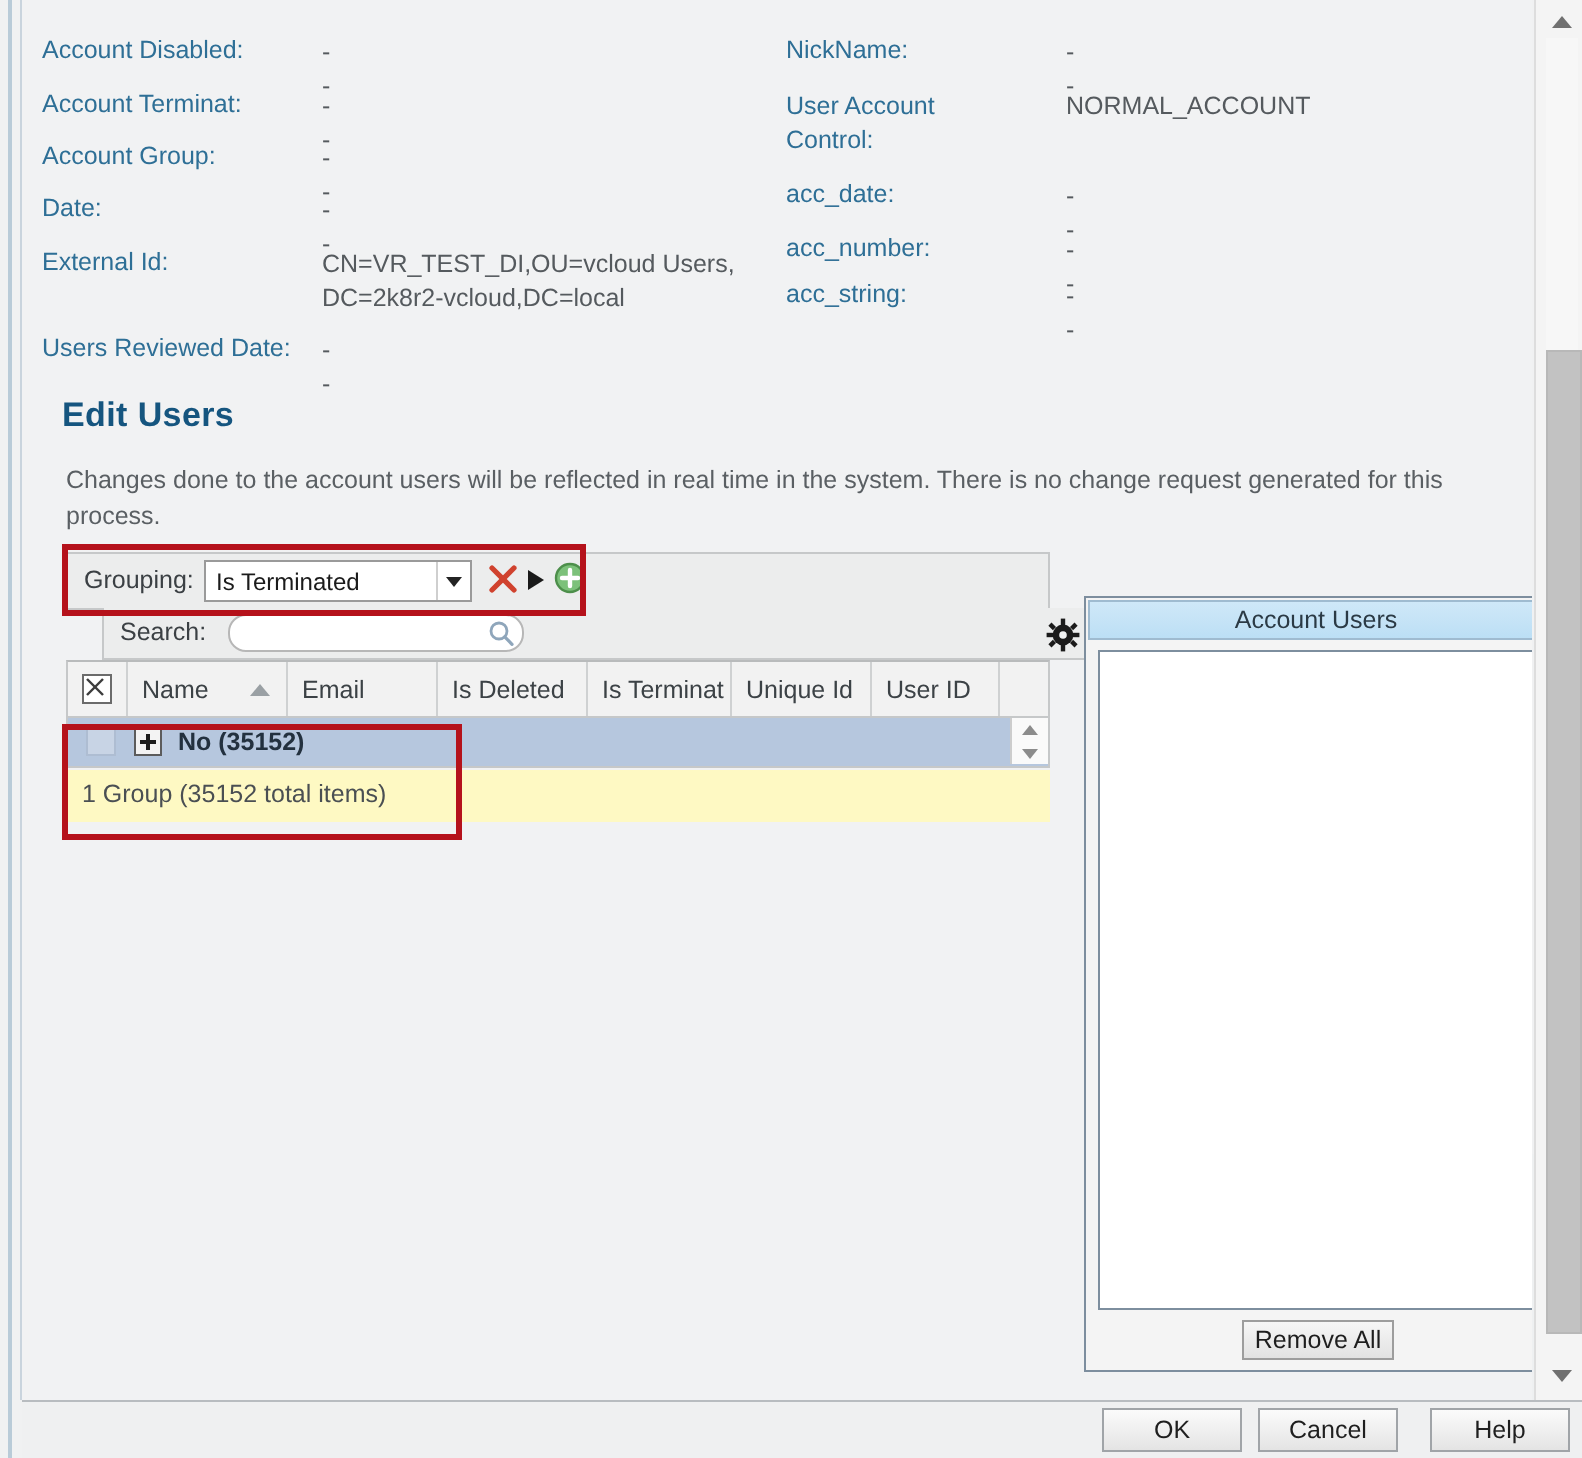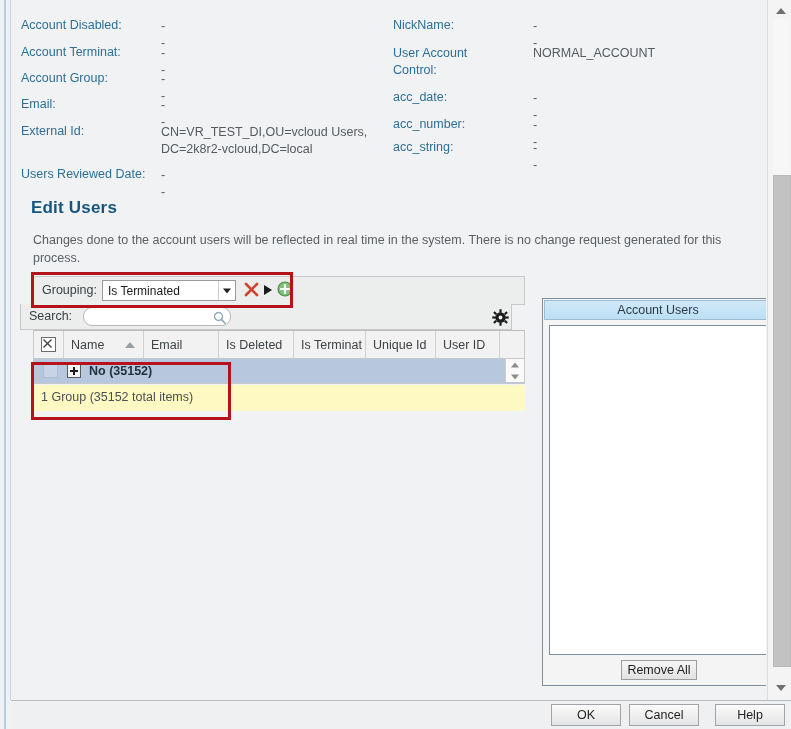--- a/index.html
+++ b/index.html
@@ -107,21 +107,21 @@
     position: absolute; left: 230px; top: 8px; width: 0; height: 0;
     border-top: 5px solid transparent; border-bottom: 5px solid transparent;
     border-left: 8px solid #1a1a1a;
   }
   .icon-plus {
     position: absolute; left: 243px; top: 4px; width: 16px; height: 16px;
   }
 
   
   .search-bar {
-    position: absolute; left: 9px; top: 304px; width: 492px; height: 26px;
+    position: absolute; left: 40px; top: 304px; width: 492px; height: 26px;
     background: #eceded; border: 1px solid #c6c8c9; border-top: none;
     box-sizing: border-box;
     padding-left: 24px;
   }
   .search-label { position: absolute; left: 8px; top: 5px; font-size: 12.5px; color: #3b4044; }
   .search-input {
     position: absolute; left: 62px; top: 3px; width: 148px; height: 19px;
     background: #fff; border: 1px solid #b7b7b7; border-radius: 9px;
     box-sizing: border-box; font-size: 12px; color: #333; padding: 0 20px 0 7px;
     line-height: 17px;
@@ -283,21 +283,21 @@
         <span class="f-label">Account Terminat:</span>
         <span class="f-value" style="left:140px;">--</span>
       </div>
 
       <div class="field-row" style="left:10px; top:71px;">
         <span class="f-label">Account Group:</span>
         <span class="f-value" style="left:140px;">--</span>
       </div>
 
       <div class="field-row" style="left:10px; top:97px;">
-        <span class="f-label">Email:</span>
+        <span class="f-label">Date:</span>
         <span class="f-value" style="left:140px;">--</span>
       </div>
 
       <div class="field-row" style="left:10px; top:124px;">
         <span class="f-label">External Id:</span>
         <span class="f-value" style="left:140px; width:215px; word-break:break-all;">CN=VR_TEST_DI,OU=vcloud Users,DC=2k8r2-vcloud,DC=local</span>
       </div>
 
       <div class="field-row" style="left:10px; top:167px;">
         <span class="f-label">Users Reviewed Date:</span>

